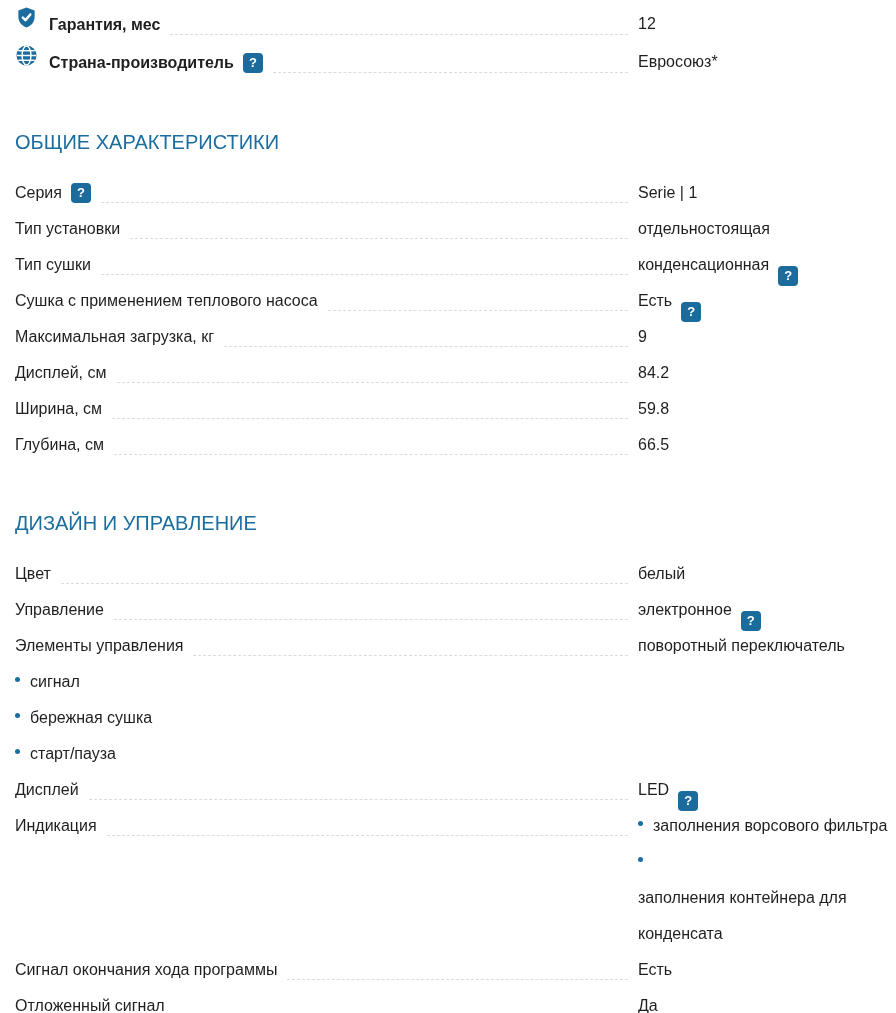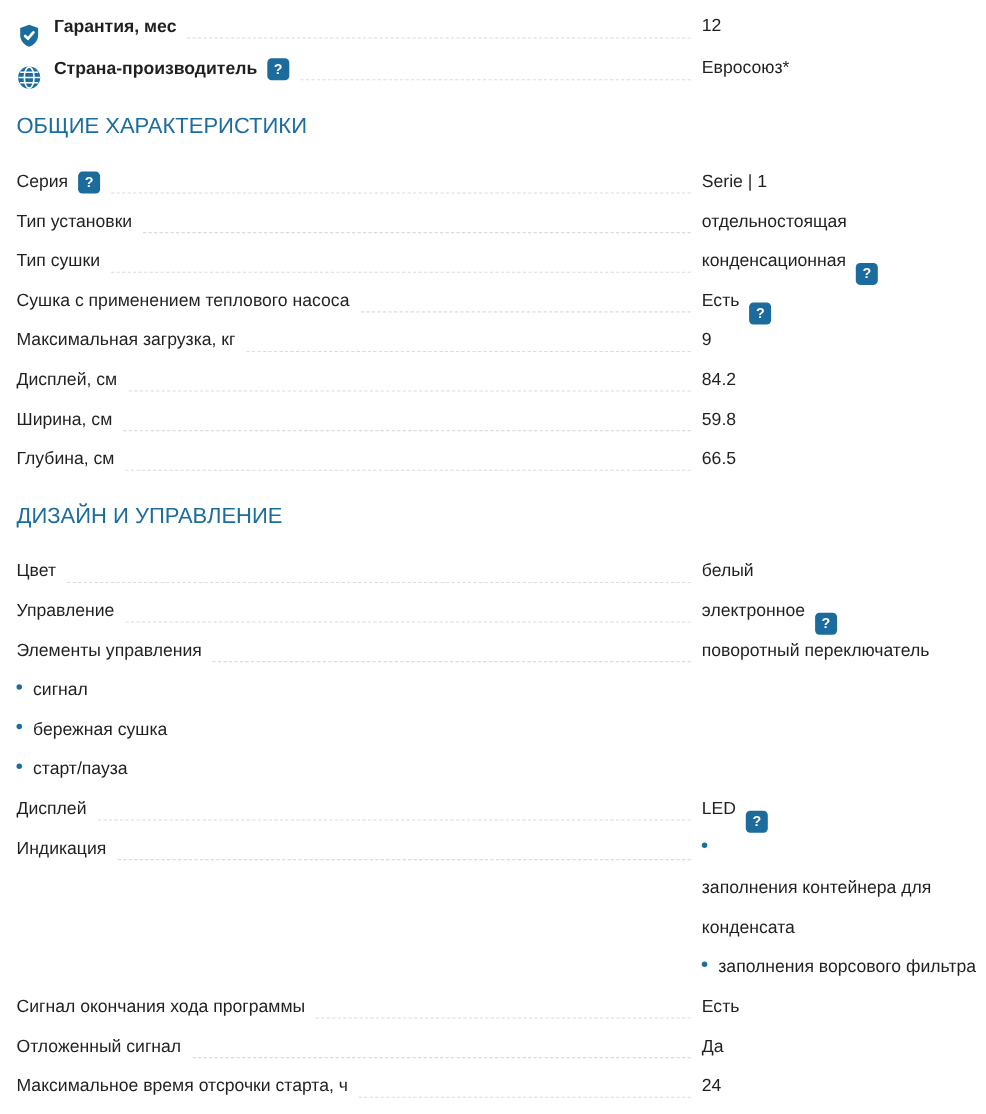--- a/index.html
+++ b/index.html
@@ -7,38 +7,38 @@
     width:896px;
     font-family:"Liberation Sans","DejaVu Sans",sans-serif;
     color:#1f1f1f;
     -webkit-font-smoothing:antialiased;
   }
   .page{padding:6px 8px 16px 15px;box-sizing:border-box;width:896px;}
 
   
   .row{display:flex;align-items:flex-start;}
   .row-left{flex:1;display:flex;align-items:flex-start;min-width:0;}
-  .row-label{flex:none;font-size:16px;line-height:36px;display:flex;align-items:flex-end;gap:9px;}
+  .row-label{flex:none;font-size:16px;line-height:36px;display:flex;align-items:flex-start;gap:9px;}
   .leader{flex:1;border-bottom:1px dashed #dcdcdc;height:27px;margin:0 10px;}
   .row-value{flex:none;width:250px;font-size:16px;line-height:36px;}
   .value-line{display:flex;align-items:flex-end;flex-wrap:wrap;line-height:36px;}
   .value-text{display:inline;}
 
   
   .feature .row-label{font-weight:700;line-height:38px;}
   .feature .leader{height:28px;}
   .feature .row-value{line-height:38px;}
   .feature-icon{width:23px;height:23px;flex:none;display:inline-flex;margin-right:2px;}
 
   
   .section-title{
     font-size:20px;
     font-weight:400;
     color:#1b6d9e;
-    margin:21px 0 21px 0;
+    margin:48px 0 21px 0;
     line-height:24px;
   }
 
   
   .help-badge{
     display:inline-block;
     width:20px;height:20px;
     background:#1b6b9c;
     color:#ffffff;
     border-radius:4px;
@@ -297,25 +297,25 @@
       <div class="row">
         <div class="row-left">
           <div class="row-label">
             <span>Индикация</span>
           </div>
           <div class="leader"></div>
         </div>
         <div class="row-value">
           <div class="value-line">
             <span><span class="bullet-dot"></span></span>
+            <span class="value-text">заполнения ворсового фильтра</span>
+          </div>
+          <div class="value-line">
+            <span><span class="bullet-dot"></span></span>
             <span class="value-text">заполнения контейнера для конденсата</span>
-          </div>
-          <div class="value-line">
-            <span><span class="bullet-dot"></span></span>
-            <span class="value-text">заполнения ворсового фильтра</span>
           </div>
         </div>
       </div>
       <div class="row">
         <div class="row-left">
           <div class="row-label">
             <span>Сигнал окончания хода программы</span>
           </div>
           <div class="leader"></div>
         </div>

